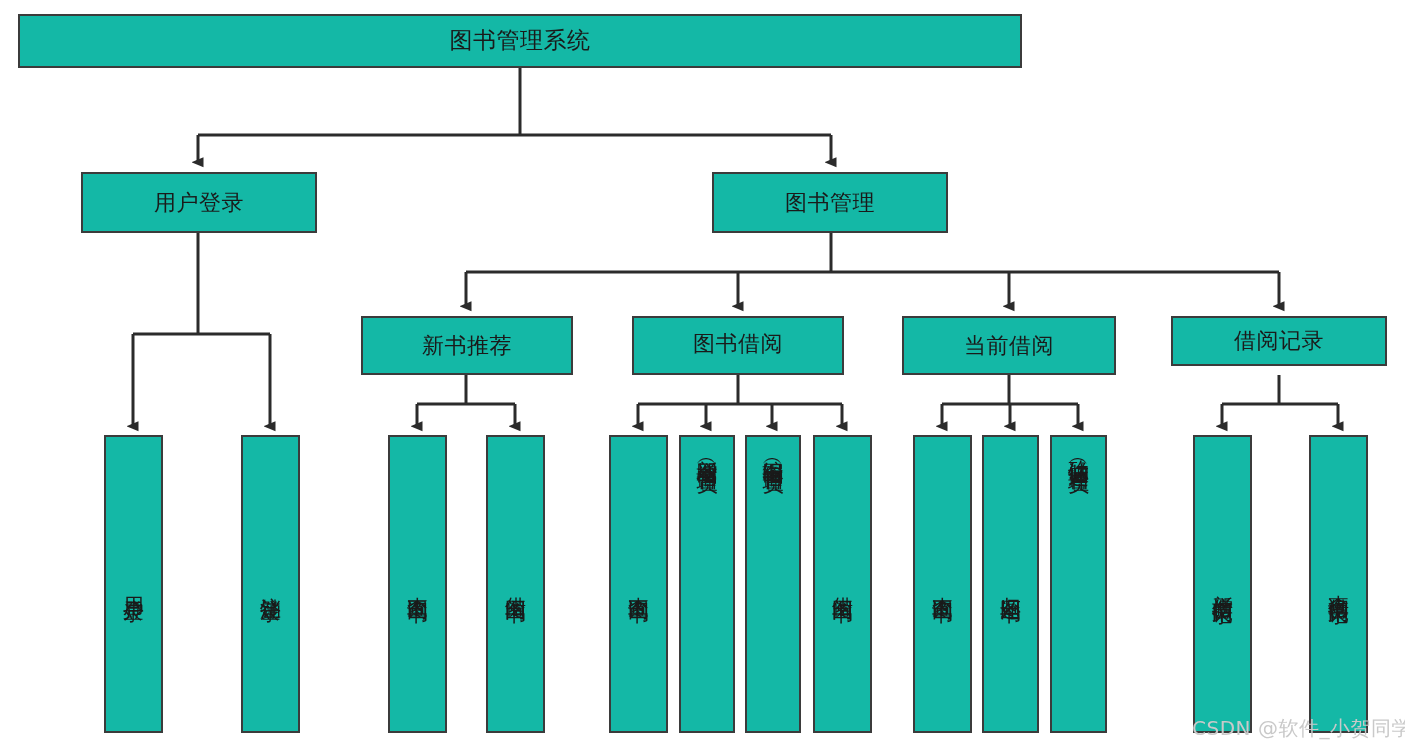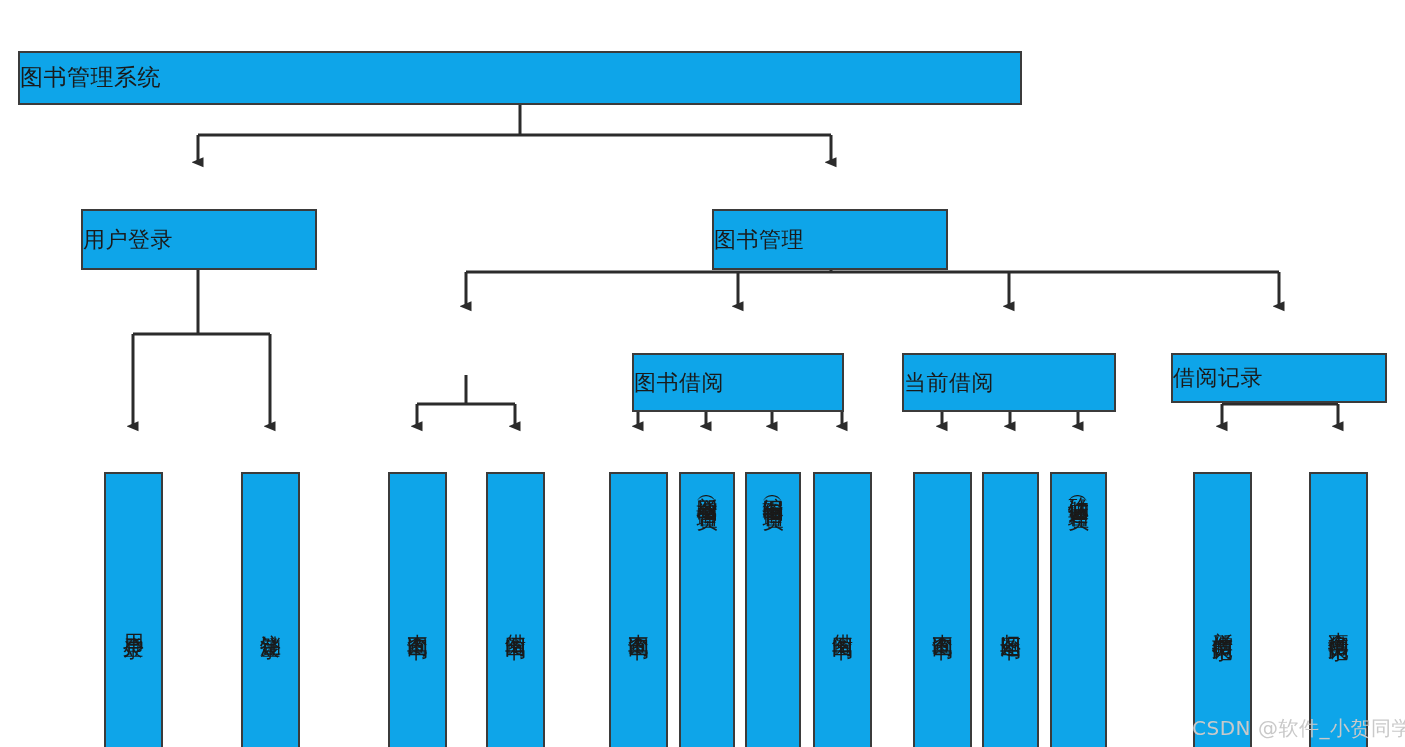--- a/index.html
+++ b/index.html
@@ -22,27 +22,27 @@
     position: absolute;
     left: 0;
     top: 0;
     width: 1405px;
     height: 747px;
     pointer-events: none;
   }
   .node {
     position: absolute;
     box-sizing: border-box;
-    background: #0ea5e9;
+    background: #14b8a6;
     border: 2px solid #3b3b3b;
     display: flex;
     align-items: center;
+    justify-content: center;
     color: #1a1a1a;
     z-index: 2;
-    margin-top: 37px;
   }
   .node-label {
     display: block;
     text-align: center;
     line-height: 1.18;
     letter-spacing: 0.5px;
     color: #1a1a1a;
   }
   
   .node.horiz .node-label {
@@ -139,21 +139,24 @@
     <span class="node-label">图书管理系统</span>
   </div>
 
   <div class="node horiz" style="left:81px; top:172px; width:236px; height:61px;">
     <span class="node-label">用户登录</span>
   </div>
   <div class="node horiz" style="left:712px; top:172px; width:236px; height:61px;">
     <span class="node-label">图书管理</span>
   </div>
 
-  <div class="node horiz" style="left:632px; top:316px; width:212px; height:59px;">
+  <div class="node horiz" style="left:361px; top:316px; width:212px; height:59px;">
+    <span class="node-label">新书推荐</span>
+  </div>
+  <div class="node horiz" style="left:632px; top:316px; width:212px; height:59px;font-family:Liberation Mono, monospace;">
     <span class="node-label">图书借阅</span>
   </div>
   <div class="node horiz" style="left:902px; top:316px; width:214px; height:59px;">
     <span class="node-label">当前借阅</span>
   </div>
   <div class="node horiz" style="left:1171px; top:316px; width:216px; height:50px;">
     <span class="node-label">借阅记录</span>
   </div>
 
   <div class="node leaf short-label" style="left:104px; top:435px; width:59px; height:298px;">

